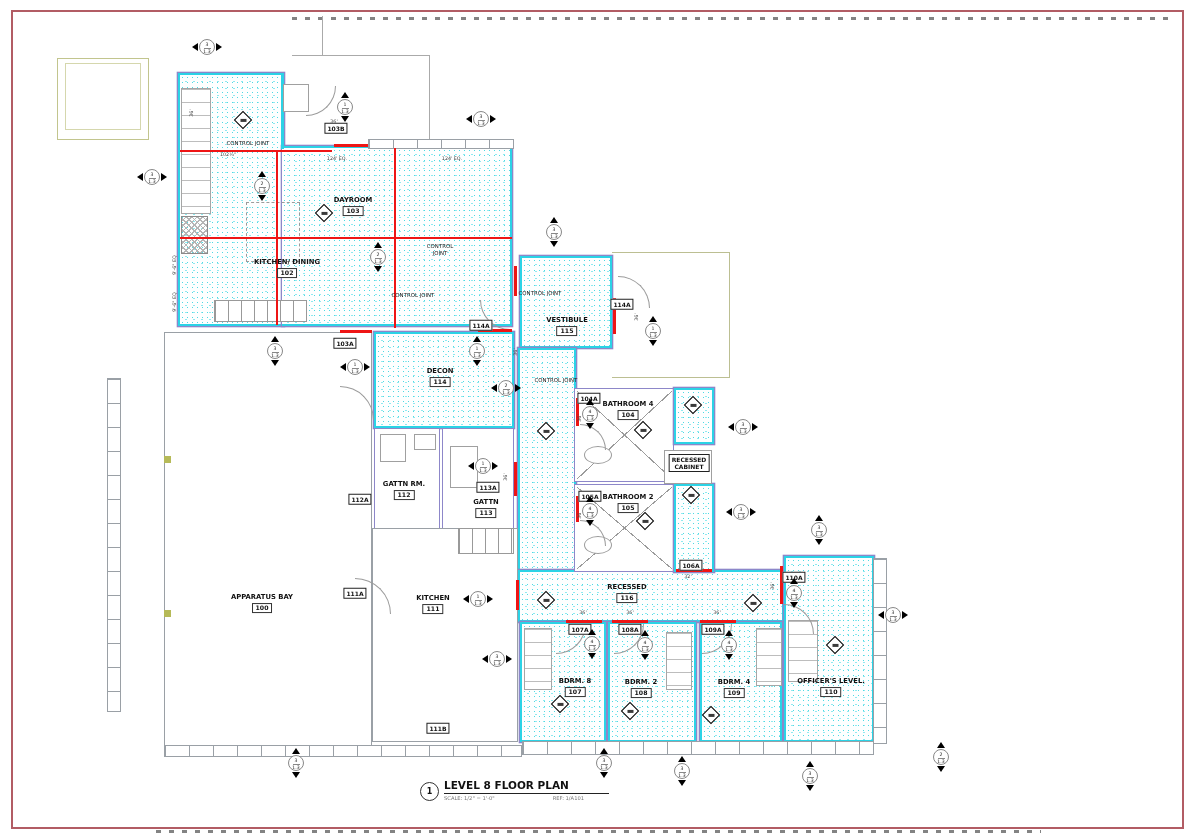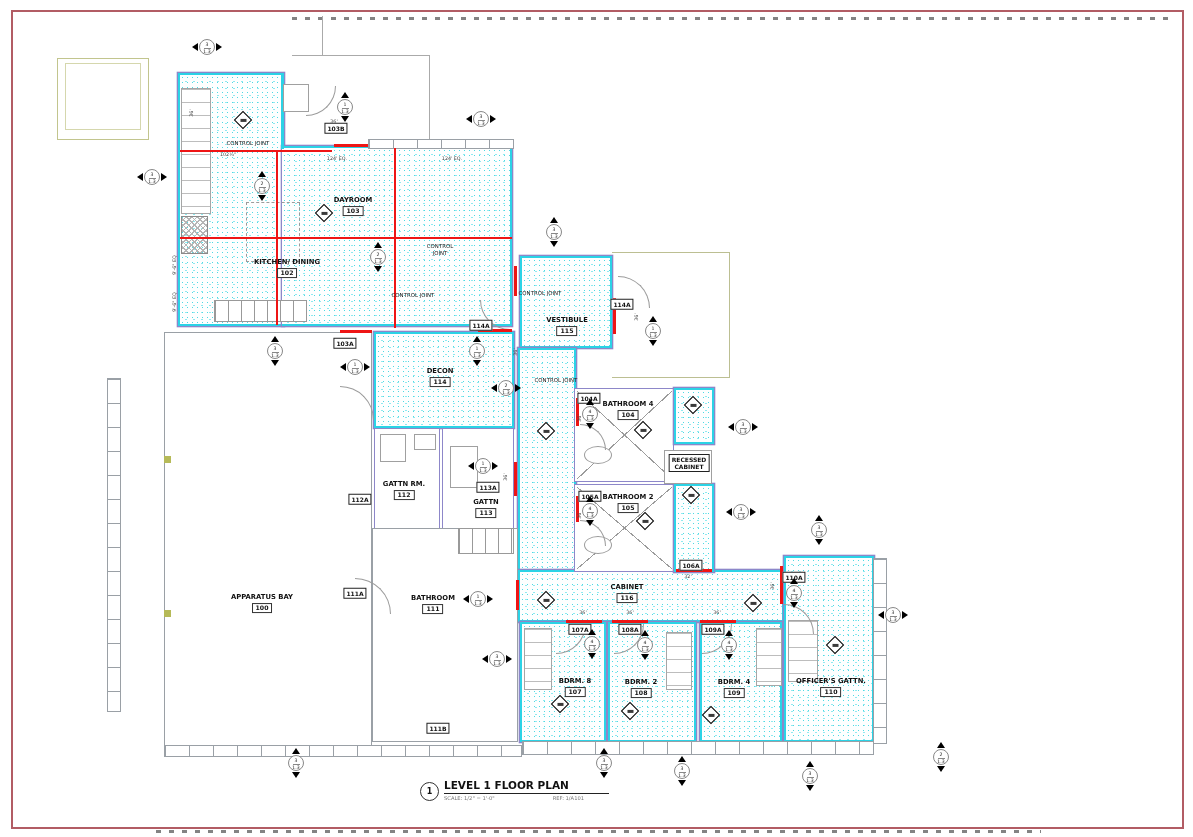--- a/index.html
+++ b/index.html
@@ -169,26 +169,26 @@
       <div class="abs redline" style="left: 780px; top: 566px; width: 2.5px; height: 38px;"></div>
       <div class="room-label" style="left: 287px; top: 268px;"><div>KITCHEN/ DINING</div><span class="num">102</span></div>
       <div class="room-label" style="left: 353px; top: 206px;"><div>DAYROOM</div><span class="num">103</span></div>
       <div class="room-label" style="left: 440px; top: 377px;"><div>DECON</div><span class="num">114</span></div>
       <div class="room-label" style="left: 567px; top: 326px;"><div>VESTIBULE</div><span class="num">115</span></div>
       <div class="room-label" style="left: 628px; top: 410px;"><div>BATHROOM 4</div><span class="num">104</span></div>
       <div class="room-label" style="left: 628px; top: 503px;"><div>BATHROOM 2</div><span class="num">105</span></div>
       <div class="room-label" style="left: 404px; top: 490px;"><div>GATTN RM.</div><span class="num">112</span></div>
       <div class="room-label" style="left: 486px; top: 508px;"><div>GATTN</div><span class="num">113</span></div>
       <div class="room-label" style="left: 262px; top: 603px;"><div>APPARATUS BAY</div><span class="num">100</span></div>
-      <div class="room-label" style="left: 433px; top: 604px;"><div>BATHROOM</div><span class="num">111</span></div>
-      <div class="room-label" style="left: 627px; top: 593px;"><div>CABINET</div><span class="num">116</span></div>
+      <div class="room-label" style="left: 433px; top: 604px;"><div>KITCHEN</div><span class="num">111</span></div>
+      <div class="room-label" style="left: 627px; top: 593px;"><div>RECESSED</div><span class="num">116</span></div>
       <div class="room-label" style="left: 575px; top: 687px;"><div>BDRM. 8</div><span class="num">107</span></div>
       <div class="room-label" style="left: 641px; top: 688px;"><div>BDRM. 2</div><span class="num">108</span></div>
       <div class="room-label" style="left: 734px; top: 688px;"><div>BDRM. 4</div><span class="num">109</span></div>
-      <div class="room-label" style="left: 831px; top: 687px;"><div>OFFICER'S GATTN.</div><span class="num">110</span></div>
+      <div class="room-label" style="left: 831px; top: 687px;"><div>OFFICER'S LEVEL.</div><span class="num">110</span></div>
       <div class="tag" style="left: 336px; top: 128px;">103B</div>
       <div class="tag" style="left: 345px; top: 343px;">103A</div>
       <div class="tag" style="left: 481px; top: 325px;">114A</div>
       <div class="tag" style="left: 622px; top: 304px;">114A</div>
       <div class="tag" style="left: 589px; top: 398px;">104A</div>
       <div class="tag" style="left: 590px; top: 496px;">105A</div>
       <div class="tag" style="left: 691px; top: 565px;">106A</div>
       <div class="tag" style="left: 580px; top: 629px;">107A</div>
       <div class="tag" style="left: 630px; top: 629px;">108A</div>
       <div class="tag" style="left: 713px; top: 629px;">109A</div>
@@ -441,20 +441,20 @@
       <div class="diamond" style="left: 835px; top: 645px;">
         <div class="dx"></div>
       </div>
     </div>
 
   <div class="titleblock">
     <div class="tb-circle">
       <span>1</span>
     </div>
     <div class="tb-text">
-      <div class="tb-title">LEVEL 1 FLOOR PLAN</div>
+      <div class="tb-title">LEVEL 8 FLOOR PLAN</div>
       <div class="tb-sub">
         <span>SCALE:  1/2" = 1'-0"</span>
         <span>REF:   1/A101</span>
       </div>
     </div>
   </div>
 </div>
 
 </body></html>

